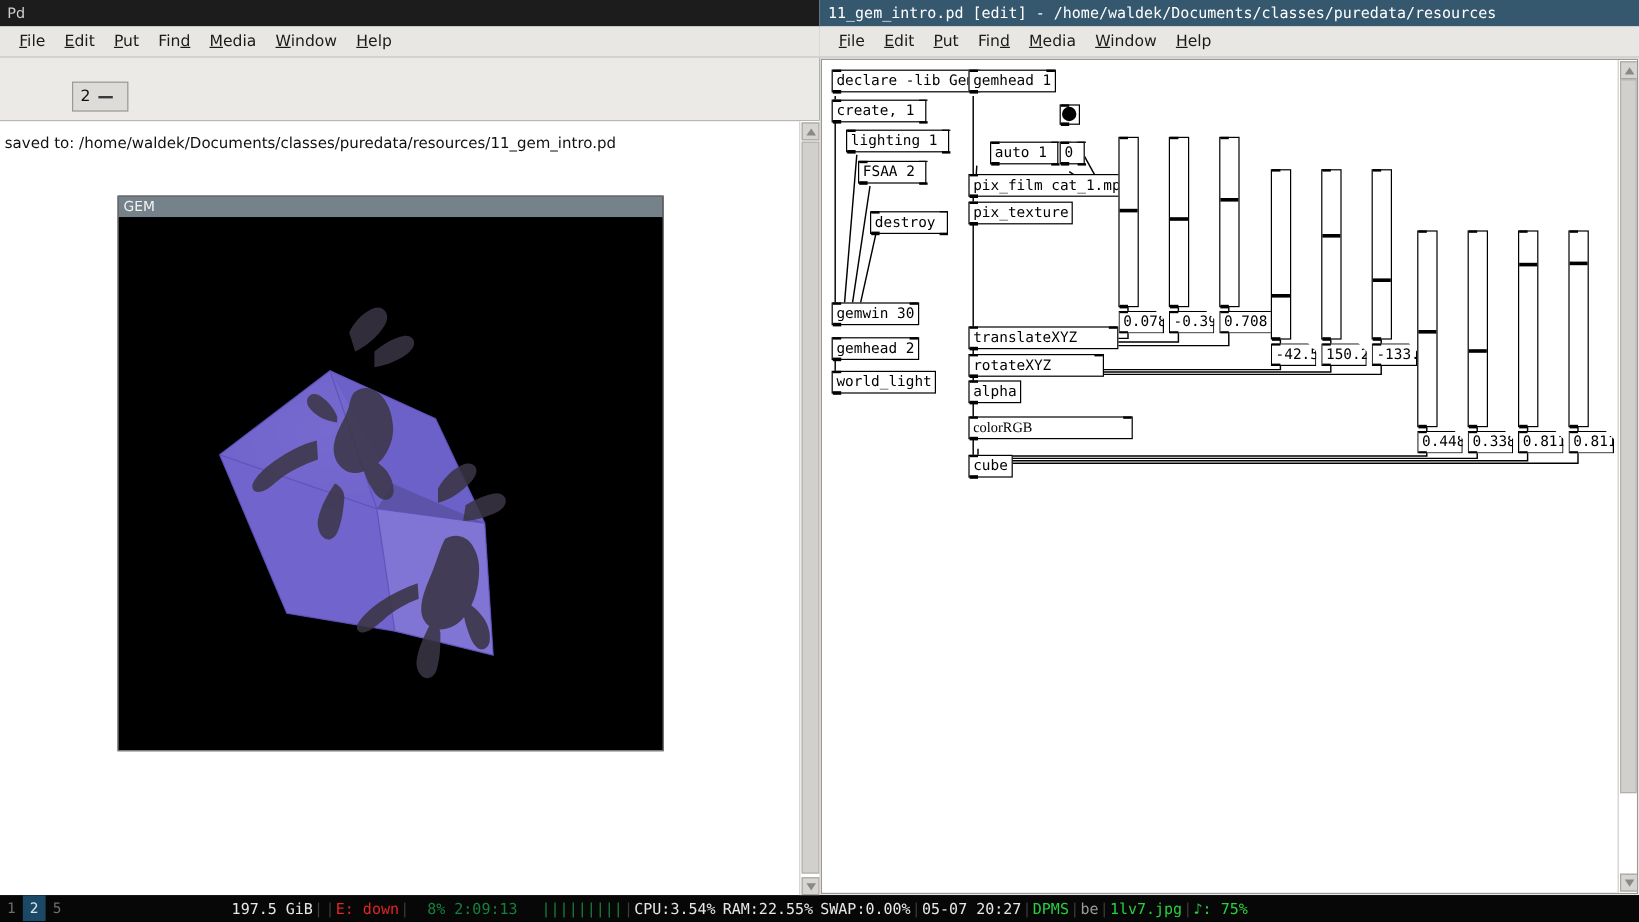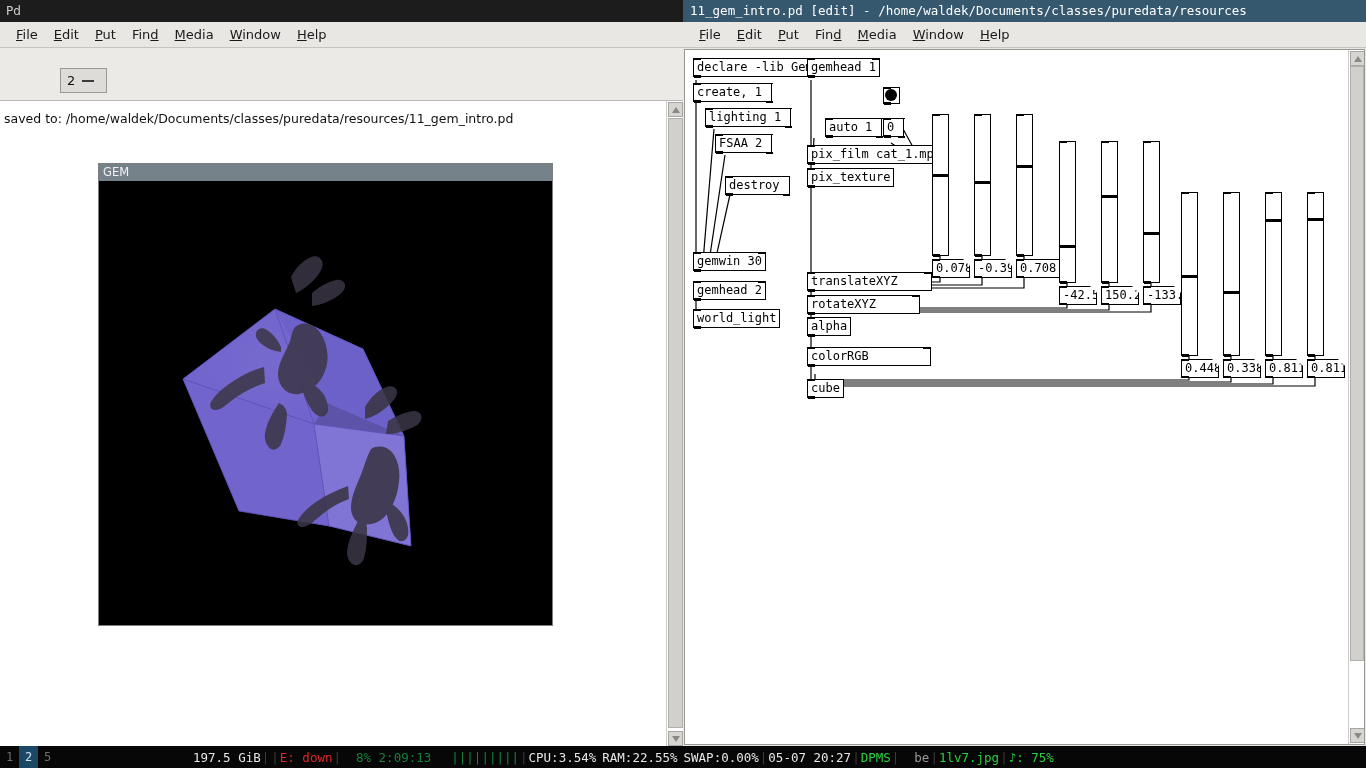--- a/index.html
+++ b/index.html
@@ -234,21 +234,21 @@
   .wsbox {
     width: 19px; height: 22px; line-height: 22px; text-align: center;
     font-size: 12px; color: #6d6d6d;
   }
   .wsbox.active { background: #1b4965; color: #cfe5f5; }
   .sep { color: #3b3b3b; padding: 0 1px; }
   .white { color: #e6e6e6; }
   .green { color: #29d03e; }
   .red { color: #e02626; }
   .yellow { color: #15803d; margin-left: 14px; }
-  .gray { color: #9a9a9a; margin-left: 14px; }
+  .gray { color: #9a9a9a; }
 </style>
 </head>
 <body>
 
 <div id="screen">
 
   <div id="pd-main">
 
     <div class="wtitle">Pd</div>
 
@@ -506,21 +506,21 @@
       <div class="obj" style="left:122px; top:245px; width:113px;">
         <span class="nub in"></span><span class="nub in2"></span><span class="nub out"></span>
         <span>rotateXYZ</span>
       </div>
 
       <div class="obj" style="left:122px; top:267px;">
         <span class="nub in"></span><span class="nub out"></span>
         <span>alpha</span>
       </div>
 
-      <div class="obj" style="left:122px; top:297px; width:124px;">
+      <div class="obj" style="left:122px; top:297px; width:137px;font-family:Liberation Serif, serif;">
         <span class="nub in"></span><span class="nub in2"></span><span class="nub out"></span>
         <span>colorRGB</span>
       </div>
 
       <div class="obj" style="left:122px; top:329px;">
         <span class="nub in"></span><span class="nub out"></span>
         <span>cube</span>
       </div>
 
       <div class="vsl" style="left:247px; top:64px; width:17px; height:142px;">

